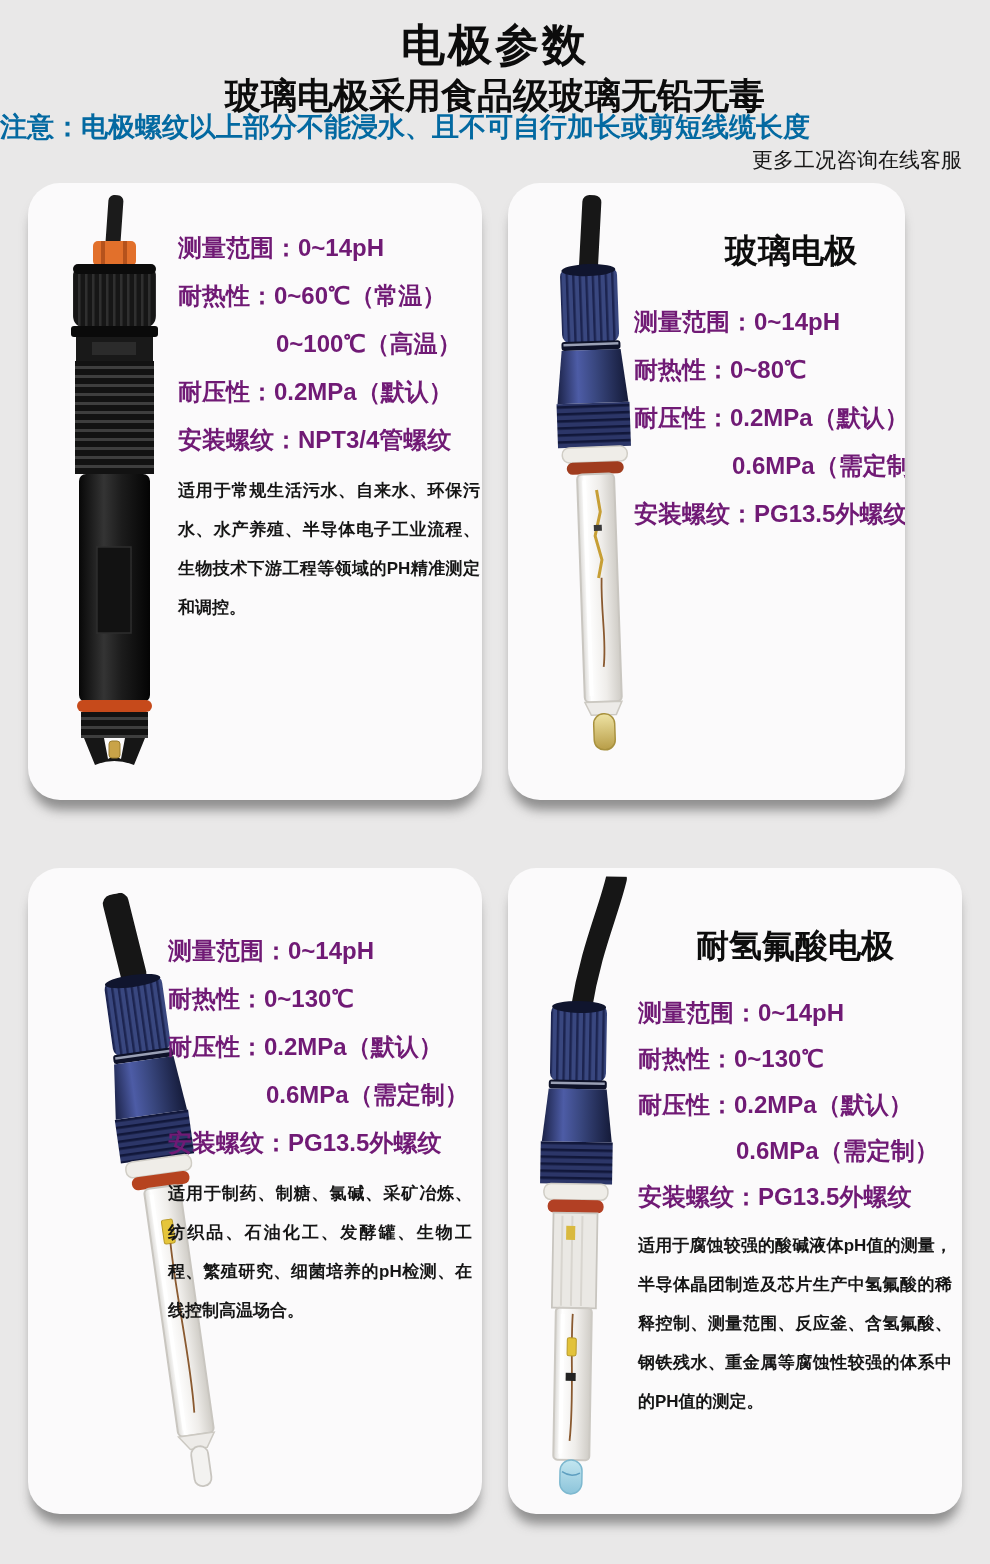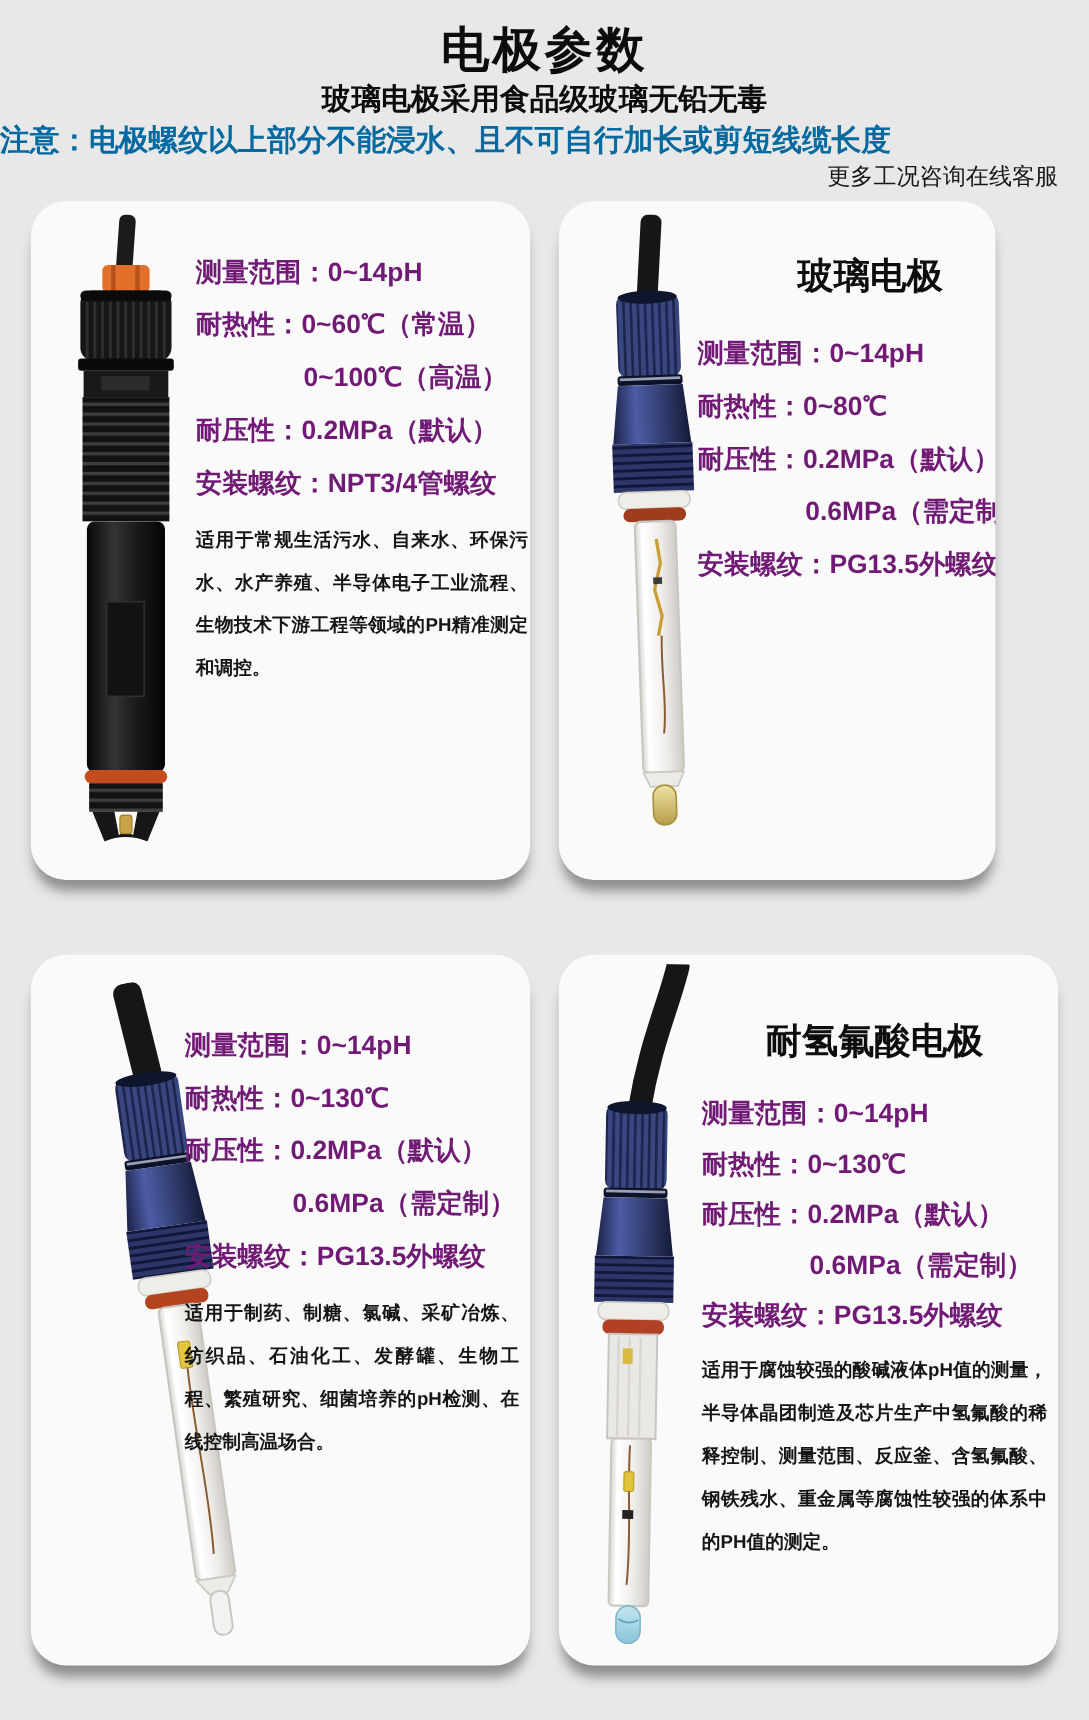--- a/index.html
+++ b/index.html
@@ -9,40 +9,40 @@
     font-family:"Liberation Sans", sans-serif; color:#111;
   }
   
   .hdr-title {
     position:absolute; top:16px; left:0; width:100%;
     text-align:center; font-size:44px; font-weight:bold;
     letter-spacing:3px; color:#0c0c0c;
   }
   .hdr-sub {
     position:absolute; top:72px; left:0; width:100%;
-    text-align:center; font-size:27px; font-weight:bold; color:#0c0c0c;
+    text-align:center; font-size:36px; font-weight:bold; color:#0c0c0c;
   }
   .hdr-warn {
     position:absolute; top:109px; left:0; width:100%;
     text-align:left; font-size:27px; font-weight:bold; color:#0369a1;
   }
   .hdr-service {
     position:absolute; top:146px; right:28px;
     font-size:21px; font-weight:400; color:#161616;
   }
   
   .card {
     position:absolute; background:#fbfafb; border-radius:32px;
     box-shadow:0 13px 11px -3px rgba(70,70,70,0.55);
     overflow:hidden;
   }
   #card1 { left:28px;  top:183px; width:454px; height:617px; }
   #card2 { left:508px; top:183px; width:397px; height:617px; }
   #card3 { left:28px;  top:868px; width:454px; height:646px; }
-  #card4 { left:508px; top:868px; width:454px; height:646px; }
+  #card4 { left:508px; top:868px; width:454px; height:646px;border-radius:28px; }
 
   .photo { position:absolute; }
   #card1 .photo { left:36px; top:12px; }
   #card2 .photo { left:32px; top:12px; transform:rotate(-2deg); }
   #card3 .photo { left:79px; top:22px; transform:rotate(-8deg); }
   #card4 .photo { left:7px;  top:8px;  transform:rotate(1deg); }
 
   .content { position:absolute; }
   #card1 .content { left:150px; top:48px; width:302px; }
   #card2 .content { left:126px; top:48px; width:314px; }

